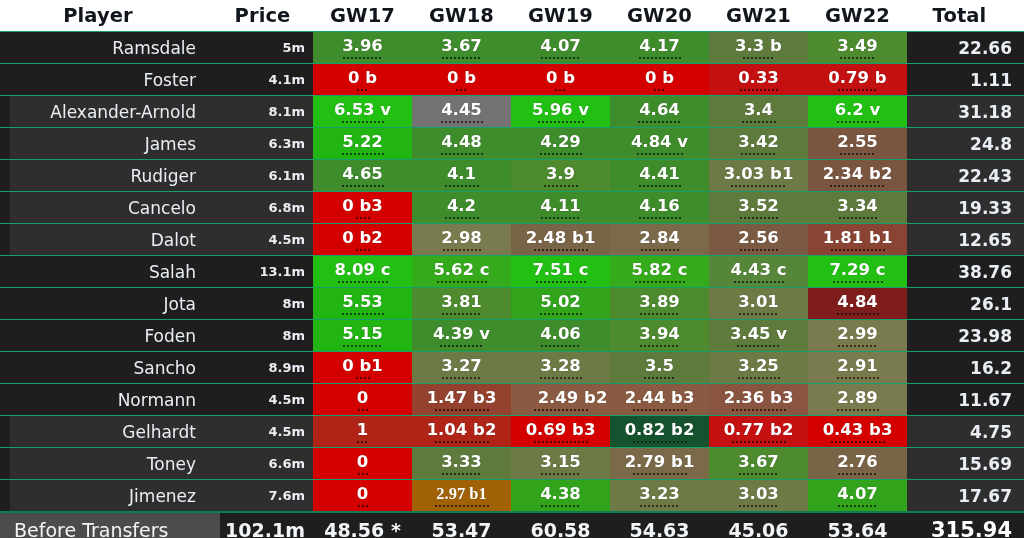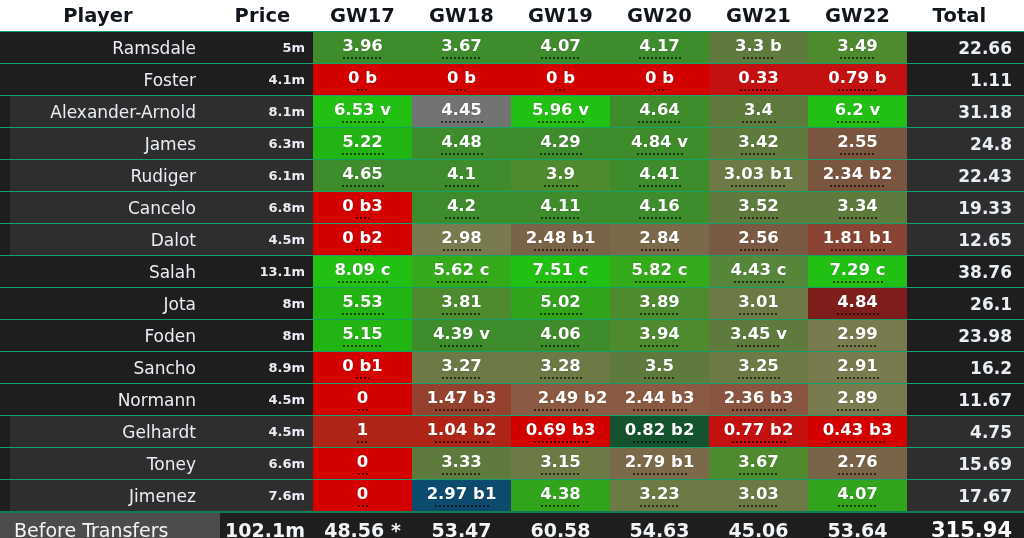--- a/index.html
+++ b/index.html
@@ -597,21 +597,21 @@
           </td>
           <td class="total">15.69</td>
         </tr>
         <tr class="prow shade-light">
           <td class="player">Jimenez</td>
           <td class="price">7.6m</td>
           <td class="gw" style="background: rgb(212, 0, 0);">
             <span class="val">0</span>
             <span class="bar" style="width: 10px;"></span>
           </td>
-          <td class="gw" style="background: #0c4a6e;">
+          <td class="gw" style="background: #a16207; font-family: Liberation Serif, serif;">
             <span class="val">2.97 b1</span>
             <span class="bar" style="width: 54px;"></span>
           </td>
           <td class="gw" style="background: rgb(49, 164, 28);">
             <span class="val">4.38</span>
             <span class="bar" style="width: 40px;"></span>
           </td>
           <td class="gw" style="background: rgb(109, 122, 70);">
             <span class="val">3.23</span>
             <span class="bar" style="width: 40px;"></span>

